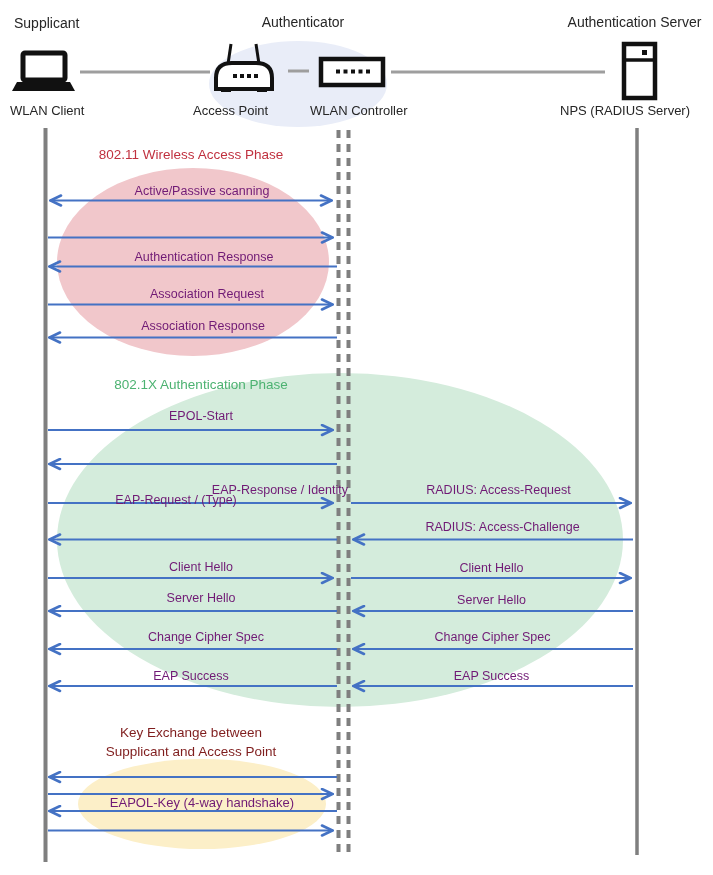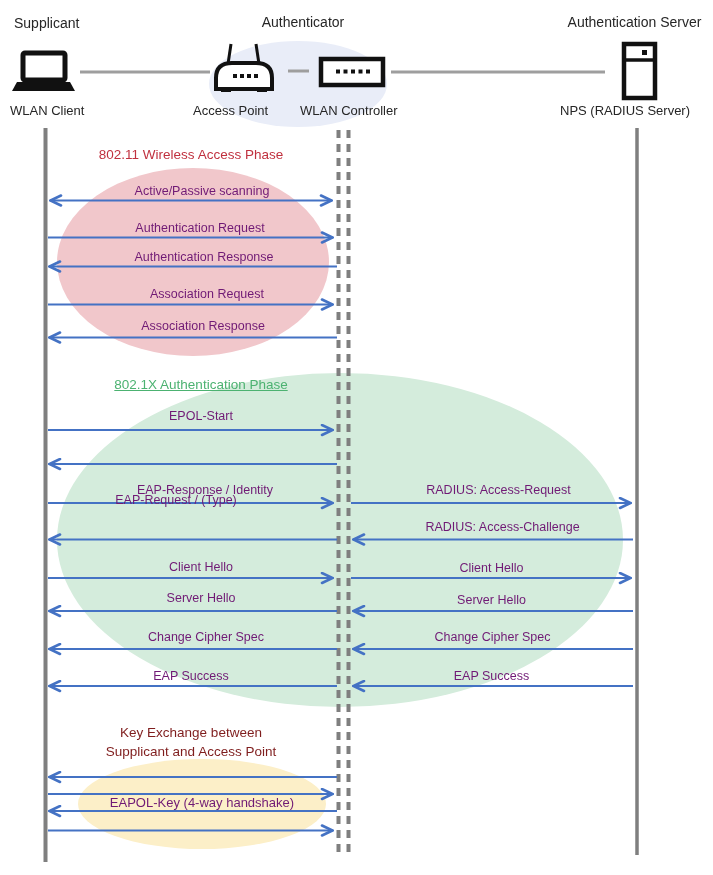--- a/index.html
+++ b/index.html
@@ -11,21 +11,21 @@
     overflow:hidden;
   }
   .layer{position:absolute;left:0;top:0;}
   .txt{position:absolute;white-space:nowrap;color:#701a75;}
   .role{font-size:14px;line-height:18px;color:#262626;text-align:center;}
   .device{font-size:13px;line-height:18px;color:#262626;}
   .msg{font-size:12.5px;line-height:16px;text-align:center;width:286px;}
   .msg-r{font-size:12.5px;line-height:16px;text-align:center;width:283px;left:350px;}
   .ph-title{font-size:13.5px;line-height:17px;text-align:center;width:286px;}
   .p1{color:#c0313f;}
-  .p2{color:#4cb271;text-decoration:underline;}
+  .p2{color:#4cb271;}
   .p3{color:#7f1d1d;}
 </style>
 </head>
 <body>
 
 <div class="canvas">
 
   <svg class="layer" width="713" height="875" viewBox="0 0 713 875">
     <defs>
       <marker id="arr" viewBox="0 0 14 13" refX="13" refY="6.5" markerWidth="14" markerHeight="13" markerUnits="userSpaceOnUse" orient="auto-start-reverse">
@@ -118,33 +118,32 @@
       <line x1="48" y1="830.5" x2="333" y2="830.5" marker-end="url(#arr)"></line>
     </g>
   </svg>
 
   <div class="txt role" style="left:14px;top:14px;text-align:left;">Supplicant</div>
   <div class="txt role" style="left:220px;top:13px;width:166px;">Authenticator</div>
   <div class="txt role" style="left:552px;top:13px;width:165px;">Authentication Server</div>
 
   <div class="txt device" style="left:10px;top:102px;width:84px;">WLAN Client</div>
   <div class="txt device" style="left:193px;top:102px;width:100px;">Access Point</div>
-  <div class="txt device" style="left:300px;top:102px;width:120px;">WLAN Controller</div>
+  <div class="txt device" style="left:310px;top:102px;width:120px;">WLAN Controller</div>
   <div class="txt device" style="left:560px;top:102px;width:148px;">NPS (RADIUS Server)</div>
 
   <div class="txt ph-title p1" style="left:48px;top:146px;">802.11 Wireless Access Phase</div>
   <div class="txt msg" style="left:59px;top:183px;">Active/Passive scanning</div>
-  <div class="txt msg" style="left:57px;top:220px;">Authentication Request</div>
   <div class="txt msg" style="left:61px;top:249px;">Authentication Response</div>
   <div class="txt msg" style="left:64px;top:286px;">Association Request</div>
   <div class="txt msg" style="left:60px;top:318px;">Association Response</div>
 
   <div class="txt ph-title p2" style="left:58px;top:376px;">802.1X Authentication Phase</div>
   <div class="txt msg" style="left:58px;top:408px;">EPOL-Start</div>
-  <div class="txt msg" style="left:62px;top:482px;">EAP-Response / Identity</div>
+  <div class="txt msg" style="left:62px;top:482px;text-align:right;">EAP-Response / Identity</div>
   <div class="txt msg" style="left:33px;top:492px;">EAP-Request / (Type)</div>
   <div class="txt msg" style="left:58px;top:559px;">Client Hello</div>
   <div class="txt msg" style="left:58px;top:590px;">Server Hello</div>
   <div class="txt msg" style="left:63px;top:629px;">Change Cipher Spec</div>
   <div class="txt msg" style="left:48px;top:668px;">EAP Success</div>
 
   <div class="txt msg-r" style="left:357px;top:482px;">RADIUS: Access-Request</div>
   <div class="txt msg-r" style="left:361px;top:519px;">RADIUS: Access-Challenge</div>
   <div class="txt msg-r" style="top:560px;">Client Hello</div>
   <div class="txt msg-r" style="top:592px;">Server Hello</div>

